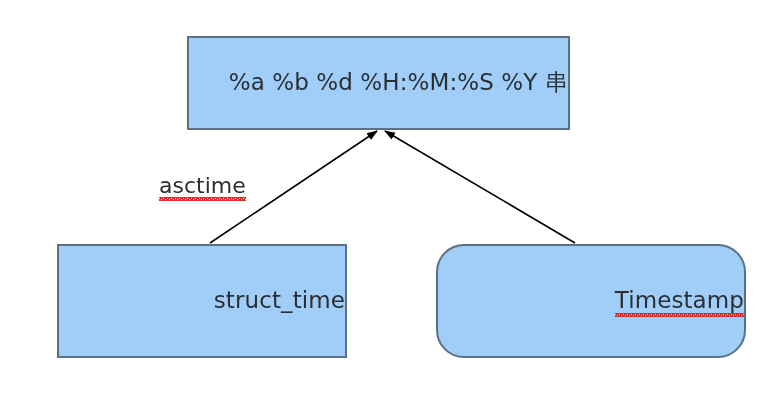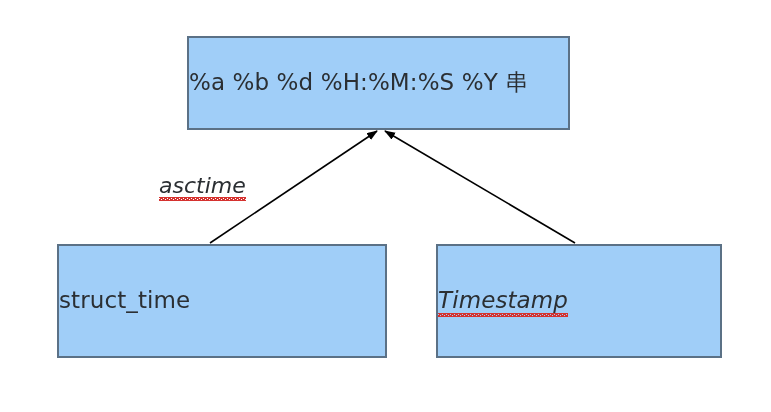--- a/index.html
+++ b/index.html
@@ -25,21 +25,21 @@
     width: 771px;
     height: 412px;
   }
   .node {
     position: absolute;
     box-sizing: border-box;
     background: #a0cef8;
     border: 2px solid #5b7186;
     display: flex;
     align-items: center;
-    justify-content: flex-start;
+    justify-content: flex-end;
   }
   .node-label {
     color: #2b2f33;
     font-family: "DejaVu Sans", sans-serif;
     font-size: 23px;
     line-height: 1.1;
     white-space: nowrap;
     letter-spacing: 0.1px;
   }
   #node-format {
@@ -47,49 +47,49 @@
     top: 36px;
     width: 383px;
     height: 94px;
   }
   #node-format .node-label {
     font-size: 23px;
   }
   #node-struct-time {
     left: 57px;
     top: 244px;
-    width: 330px;
+    width: 290px;
     height: 114px;
   }
   #node-timestamp {
     left: 436px;
     top: 244px;
-    width: 286px;
+    width: 310px;
     height: 114px;
+    border-radius: 28px;
   }
   .edge-label {
     position: absolute;
     color: #2b2f33;
     font-family: "DejaVu Sans", sans-serif;
     font-size: 22px;
     white-space: nowrap;
   }
   #edge-label-asctime {
     left: 159px;
     top: 173px;
   }
   #edge-label-ctime {
     left: 502px;
     top: 173px;
   }
   
   .squiggle {
     position: relative;
     display: inline-block;
-    font-style: italic;
   }
   .squiggle::after {
     content: "";
     position: absolute;
     left: 0;
     right: 0;
     bottom: -3px;
     height: 4px;
     background-image:
       repeating-linear-gradient(

